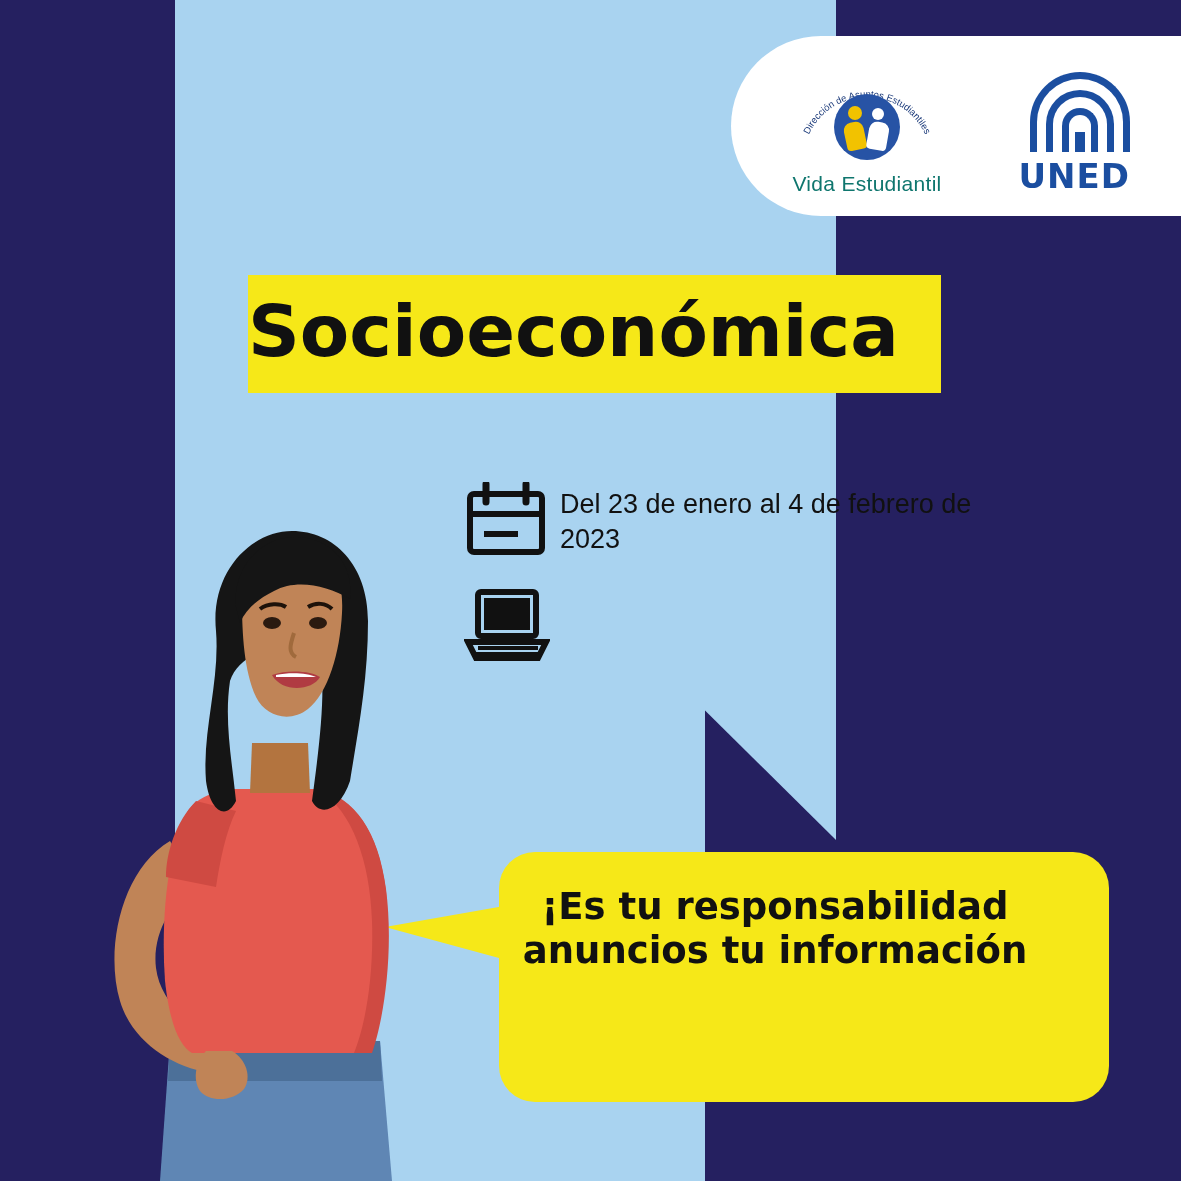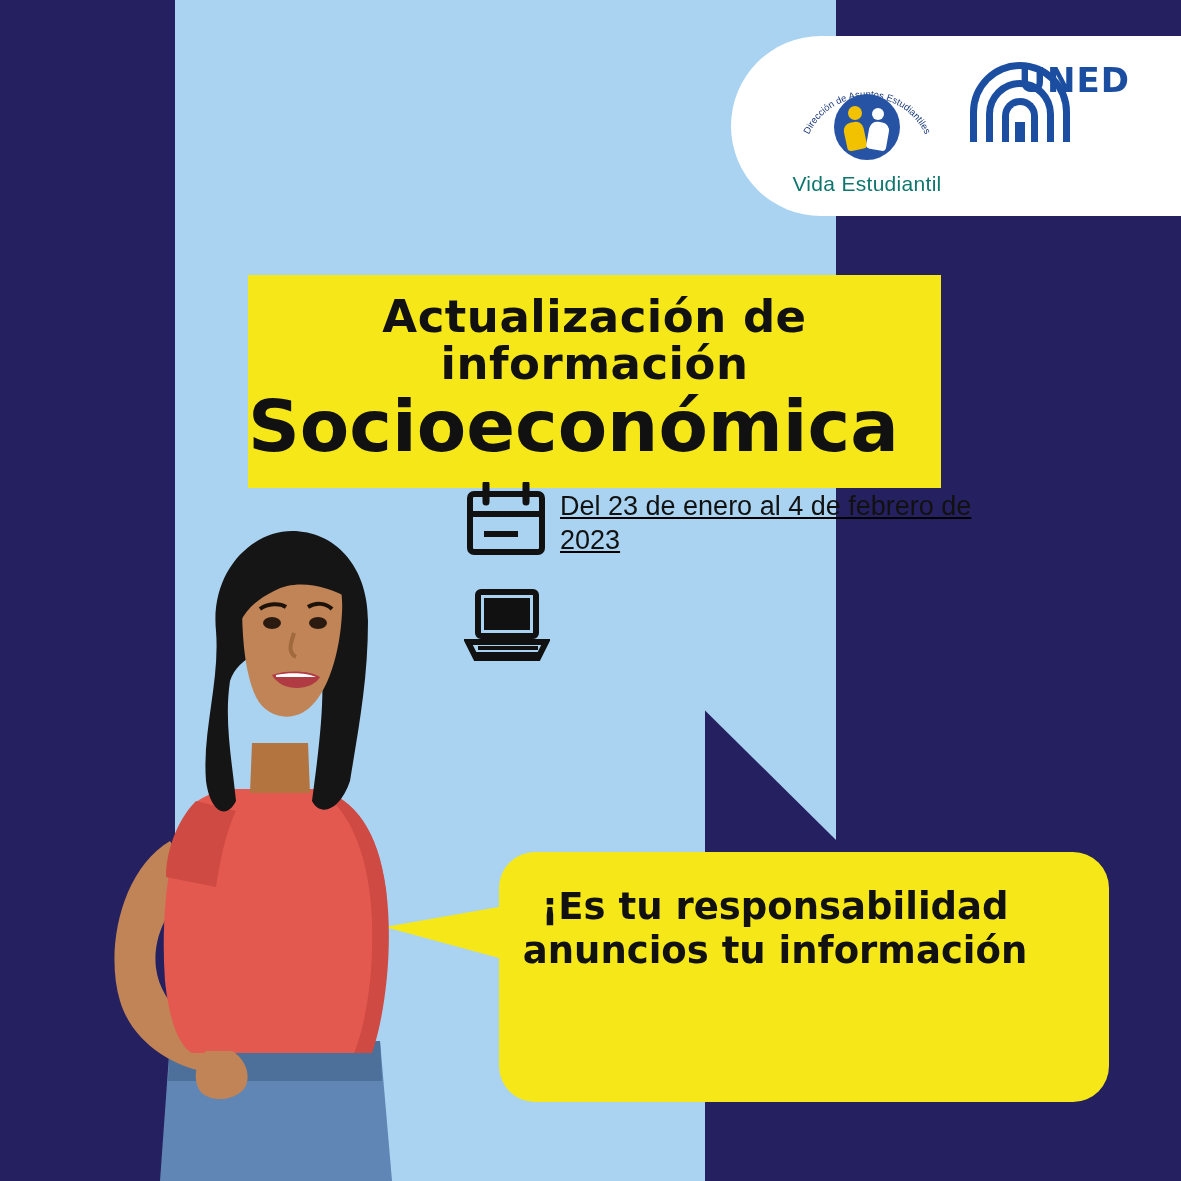--- a/index.html
+++ b/index.html
@@ -118,22 +118,22 @@
   }
   .logo-vida .vida-label {
     font-size: 21px;
     color: #0f766e;
     font-weight: 400;
     letter-spacing: .3px;
   }
   .logo-uned {
     width: 160px;
     display: flex;
-    flex-direction: row;
-    align-items: flex-start;
+    flex-direction: column;
+    align-items: flex-end;
     justify-content: flex-end;
     height: 140px;
   }
   .logo-uned .mark {
     width: 100px;
     height: 86px;
     position: relative;
   }
   .logo-uned .mark i {
     position: absolute;
@@ -190,23 +190,22 @@
 
   
   .info {
     position: absolute;
     left: 464px;
     top: 482px;
     width: 560px;
   }
   .info-row {
     display: flex;
-    align-items: flex-end;
+    align-items: center;
     margin-bottom: 26px;
-    text-decoration: underline;
   }
   .info-icon {
     width: 96px;
     flex: 0 0 96px;
     display: flex;
     align-items: flex-start;
     justify-content: flex-start;
   }
   .info-text {
     font-family: "Liberation Sans", sans-serif;
@@ -298,21 +297,20 @@
           <i></i>
           <i></i>
           <i></i>
       </div>
       <div class="uned-label">UNED</div>
     </div>
 
   </div>
 
   <div class="title-band">
-    <div class="title-line1">Actualización de información</div>
     <div class="title-line2">Socioeconómica</div>
   </div>
 
   <div class="info">
 
     <div class="info-row">
       <div class="info-icon">
         <svg width="84" height="76" viewBox="0 0 84 76">
           <rect x="6" y="12" width="72" height="58" rx="4" fill="none" stroke="#111" stroke-width="6"></rect>
           <line x1="6" y1="32" x2="78" y2="32" stroke="#111" stroke-width="6"></line>

